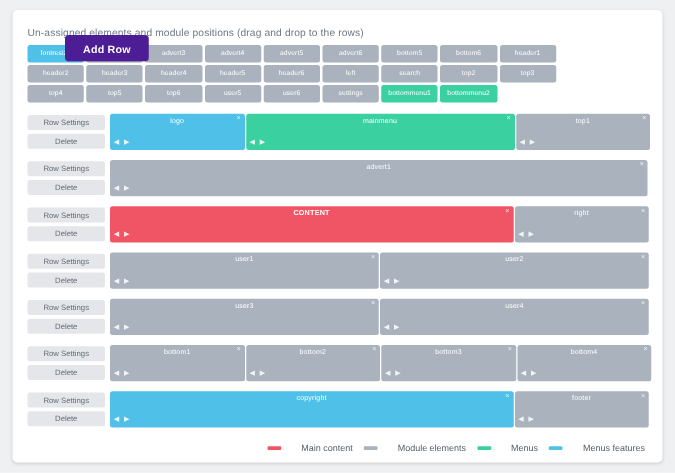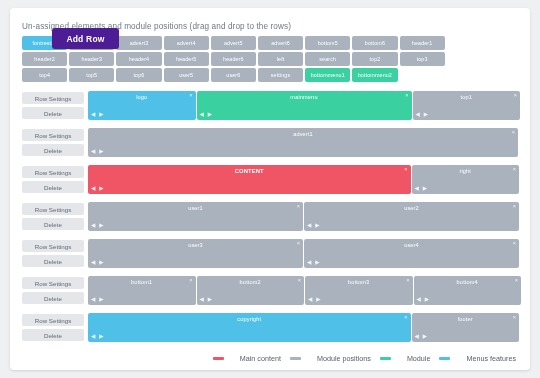--- a/index.html
+++ b/index.html
@@ -368,25 +368,25 @@
       </div>
     </div>
 
   <div class="legend" id="legend">
       <div class="legend-item">
         <span class="legend-swatch" style="background: rgb(239, 85, 100);"></span>
         <span>Main content</span>
       </div>
       <div class="legend-item">
         <span class="legend-swatch" style="background: rgb(170, 178, 189);"></span>
-        <span>Module positions</span>
+        <span>Module elements</span>
       </div>
       <div class="legend-item">
         <span class="legend-swatch" style="background: rgb(59, 208, 160);"></span>
-        <span>Module</span>
+        <span>Menus</span>
       </div>
       <div class="legend-item">
         <span class="legend-swatch" style="background: rgb(79, 193, 233);"></span>
         <span>Menus features</span>
       </div>
     </div>
 
 </div>
 
 </body></html>

